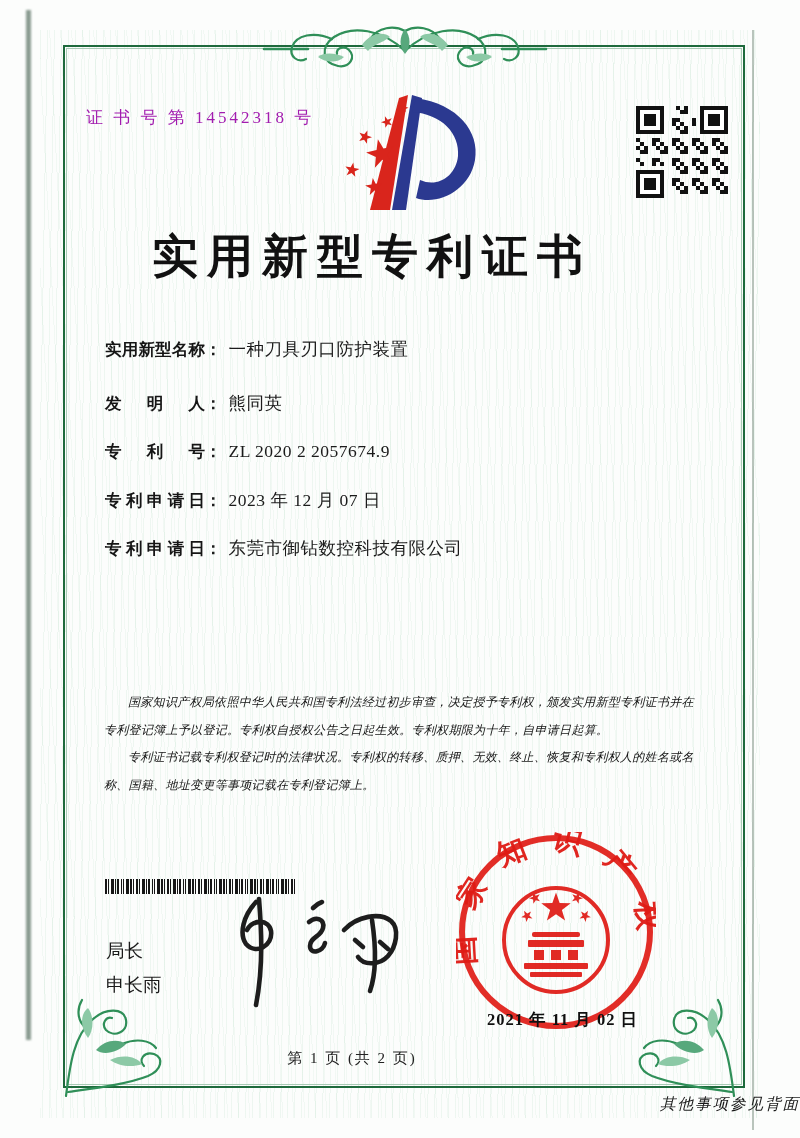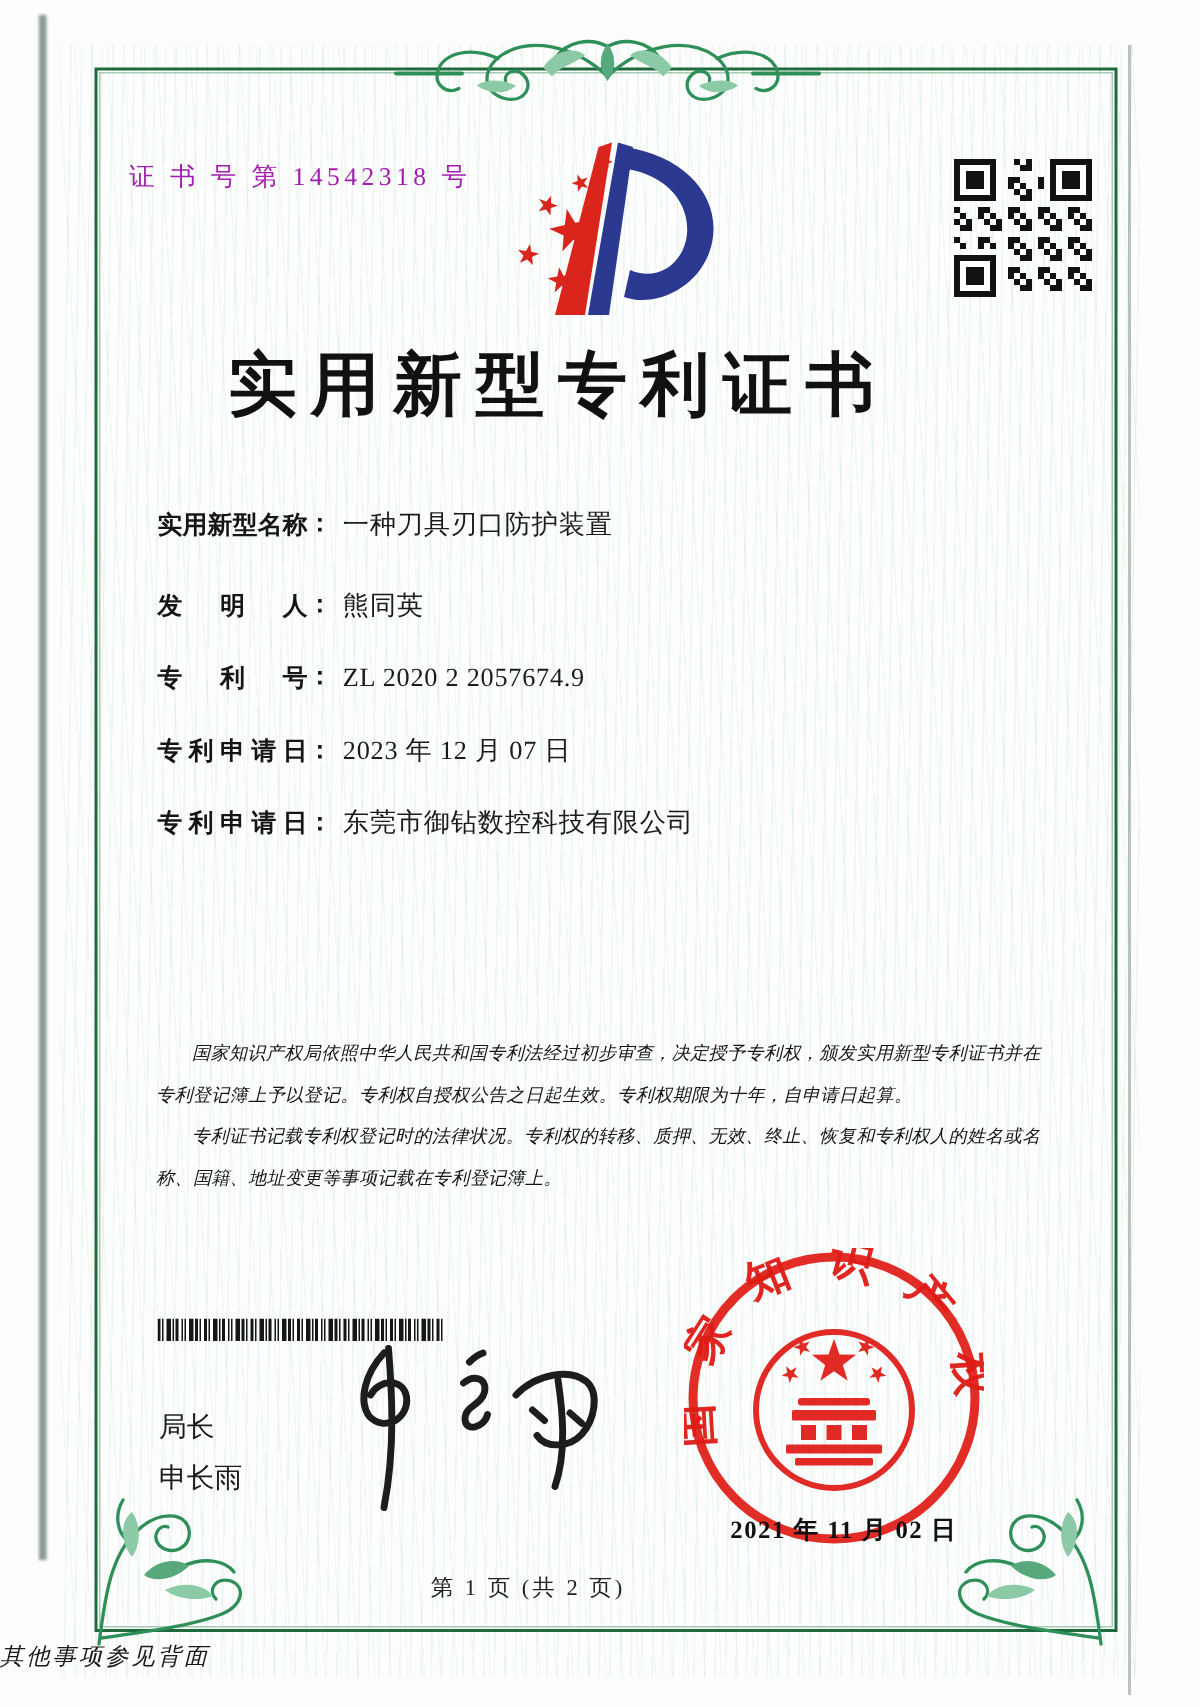--- a/index.html
+++ b/index.html
@@ -57,21 +57,21 @@
     font-family:"Liberation Sans","DejaVu Sans",sans-serif;font-size:18.5px;
     color:#1a1a1a;line-height:34px;}
   .signature{position:absolute;left:212px;top:892px;width:195px;height:118px;}
 
   .seal{position:absolute;left:456px;top:832px;width:200px;height:200px;}
   .seal-date{position:absolute;left:470px;top:1009px;width:185px;text-align:center;
     font-size:16.5px;font-weight:600;letter-spacing:1px;color:#101010;}
 
   .footer-page{position:absolute;left:0;top:1049px;width:704px;text-align:center;
     font-size:15px;letter-spacing:2px;color:#222;}
-  .back-note{position:absolute;left:0;top:1094px;width:800px;text-align:left;
+  .back-note{position:absolute;left:0;top:1094px;width:800px;text-align:right;
     font-size:15.5px;font-style:italic;letter-spacing:2px;color:#191919;}
 
   .orn{position:absolute;pointer-events:none;}
   .orn-top{left:262px;top:17px;width:286px;height:60px;}
   .orn-bl{left:52px;top:980px;width:120px;height:120px;}
   .orn-br{left:628px;top:980px;width:120px;height:120px;}
 </style>
 </head>
 <body>
 

